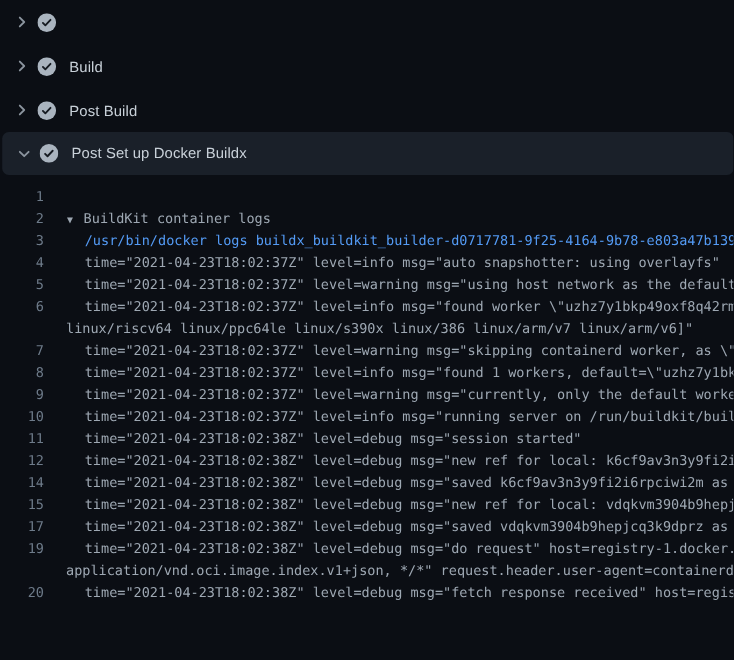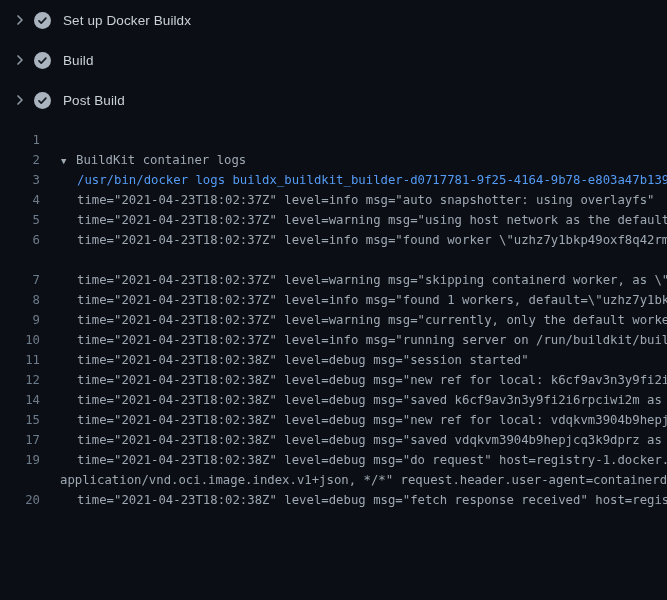--- a/index.html
+++ b/index.html
@@ -80,21 +80,20 @@
         <svg width="16" height="16" viewBox="0 0 16 16">
             <path d="M6 4l4 4-4 4" stroke="#8b949e" stroke-width="1.7" fill="none" stroke-linecap="round" stroke-linejoin="round"></path>
           </svg>
       </span>
       <span class="check">
         <svg width="17" height="17" viewBox="0 0 16 16">
             <circle cx="8" cy="8" r="8" fill="#aab4bf"></circle>
             <path d="M4.7 8.3l2.1 2.1 4.4-4.7" stroke="#161b22" stroke-width="1.6" fill="none" stroke-linecap="round" stroke-linejoin="round"></path>
           </svg>
       </span>
-      <span class="step-label">Set up Docker Buildx</span>
     </div>
 
     <div class="step">
       <span class="chev">
         <svg width="16" height="16" viewBox="0 0 16 16">
             <path d="M6 4l4 4-4 4" stroke="#8b949e" stroke-width="1.7" fill="none" stroke-linecap="round" stroke-linejoin="round"></path>
           </svg>
       </span>
       <span class="check">
         <svg width="17" height="17" viewBox="0 0 16 16">
@@ -113,31 +112,45 @@
       </span>
       <span class="check">
         <svg width="17" height="17" viewBox="0 0 16 16">
             <circle cx="8" cy="8" r="8" fill="#aab4bf"></circle>
             <path d="M4.7 8.3l2.1 2.1 4.4-4.7" stroke="#161b22" stroke-width="1.6" fill="none" stroke-linecap="round" stroke-linejoin="round"></path>
           </svg>
       </span>
       <span class="step-label">Post Build</span>
     </div>
 
+    <div class="step expanded">
+      <span class="chev">
+        <svg width="16" height="16" viewBox="0 0 16 16">
+            <path d="M4 6l4 4 4-4" stroke="#8b949e" stroke-width="1.7" fill="none" stroke-linecap="round" stroke-linejoin="round"></path>
+          </svg>
+      </span>
+      <span class="check">
+        <svg width="17" height="17" viewBox="0 0 16 16">
+            <circle cx="8" cy="8" r="8" fill="#aab4bf"></circle>
+            <path d="M4.7 8.3l2.1 2.1 4.4-4.7" stroke="#161b22" stroke-width="1.6" fill="none" stroke-linecap="round" stroke-linejoin="round"></path>
+          </svg>
+      </span>
+      <span class="step-label">Post Set up Docker Buildx</span>
+    </div>
 
   </div>
 
   <div class="log" id="log">
       <div class="log-line t-plain"><span class="ln">1</span></div>
       <div class="log-line t-group"><span class="ln">2</span><span class="lc"><span class="tri">▼</span><span>BuildKit container logs</span></span></div>
       <div class="log-line t-command"><span class="ln">3</span><span class="lc"><span>/usr/bin/docker logs buildx_buildkit_builder-d0717781-9f25-4164-9b78-e803a47b13970</span></span></div>
       <div class="log-line t-indent"><span class="ln">4</span><span class="lc"><span>time="2021-04-23T18:02:37Z" level=info msg="auto snapshotter: using overlayfs"</span></span></div>
       <div class="log-line t-indent"><span class="ln">5</span><span class="lc"><span>time="2021-04-23T18:02:37Z" level=warning msg="using host network as the default"</span></span></div>
       <div class="log-line t-indent"><span class="ln">6</span><span class="lc"><span>time="2021-04-23T18:02:37Z" level=info msg="found worker \"uzhz7y1bkp49oxf8q42rmk0xj</span></span></div>
-      <div class="log-line t-wrap"><span class="ln"></span></div>
+      <div class="log-line t-wrap"><span class="ln"></span><span class="lc"><span>linux/riscv64 linux/ppc64le linux/s390x linux/386 linux/arm/v7 linux/arm/v6]"</span></span></div>
       <div class="log-line t-indent"><span class="ln">7</span><span class="lc"><span>time="2021-04-23T18:02:37Z" level=warning msg="skipping containerd worker, as \"/run</span></span></div>
       <div class="log-line t-indent"><span class="ln">8</span><span class="lc"><span>time="2021-04-23T18:02:37Z" level=info msg="found 1 workers, default=\"uzhz7y1bkp49o</span></span></div>
       <div class="log-line t-indent"><span class="ln">9</span><span class="lc"><span>time="2021-04-23T18:02:37Z" level=warning msg="currently, only the default worker ca</span></span></div>
       <div class="log-line t-indent"><span class="ln">10</span><span class="lc"><span>time="2021-04-23T18:02:37Z" level=info msg="running server on /run/buildkit/buildkit</span></span></div>
       <div class="log-line t-indent"><span class="ln">11</span><span class="lc"><span>time="2021-04-23T18:02:38Z" level=debug msg="session started"</span></span></div>
       <div class="log-line t-indent"><span class="ln">12</span><span class="lc"><span>time="2021-04-23T18:02:38Z" level=debug msg="new ref for local: k6cf9av3n3y9fi2i6rpc</span></span></div>
       <div class="log-line t-indent"><span class="ln">14</span><span class="lc"><span>time="2021-04-23T18:02:38Z" level=debug msg="saved k6cf9av3n3y9fi2i6rpciwi2m as loca</span></span></div>
       <div class="log-line t-indent"><span class="ln">15</span><span class="lc"><span>time="2021-04-23T18:02:38Z" level=debug msg="new ref for local: vdqkvm3904b9hepjcq3k</span></span></div>
       <div class="log-line t-indent"><span class="ln">17</span><span class="lc"><span>time="2021-04-23T18:02:38Z" level=debug msg="saved vdqkvm3904b9hepjcq3k9dprz as loca</span></span></div>
       <div class="log-line t-indent"><span class="ln">19</span><span class="lc"><span>time="2021-04-23T18:02:38Z" level=debug msg="do request" host=registry-1.docker.io r</span></span></div>

